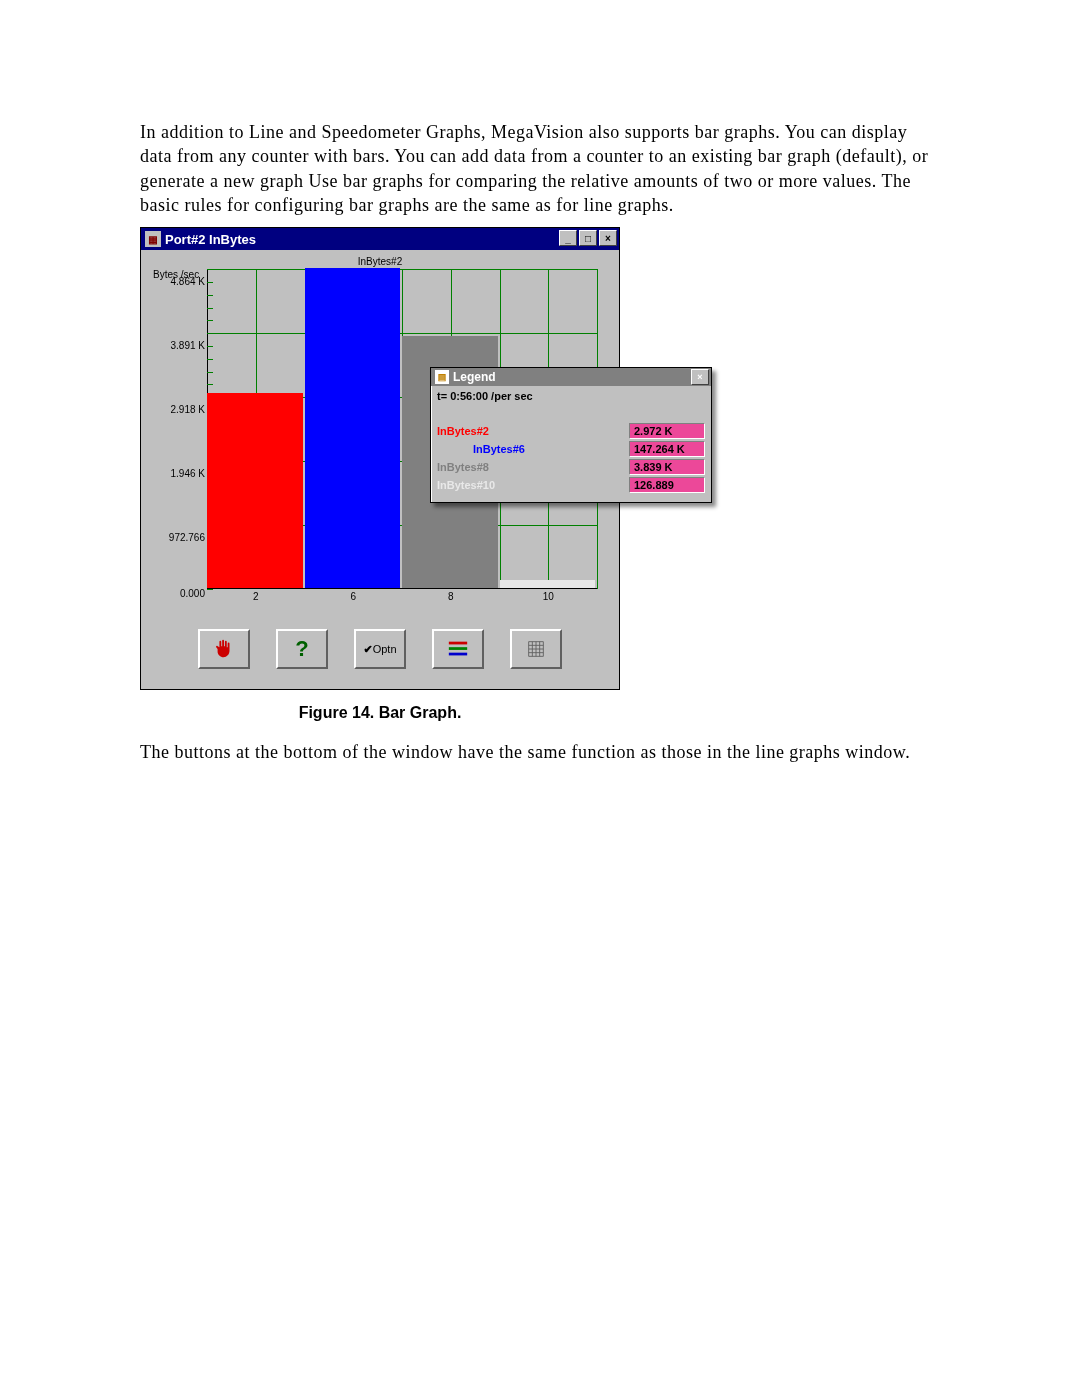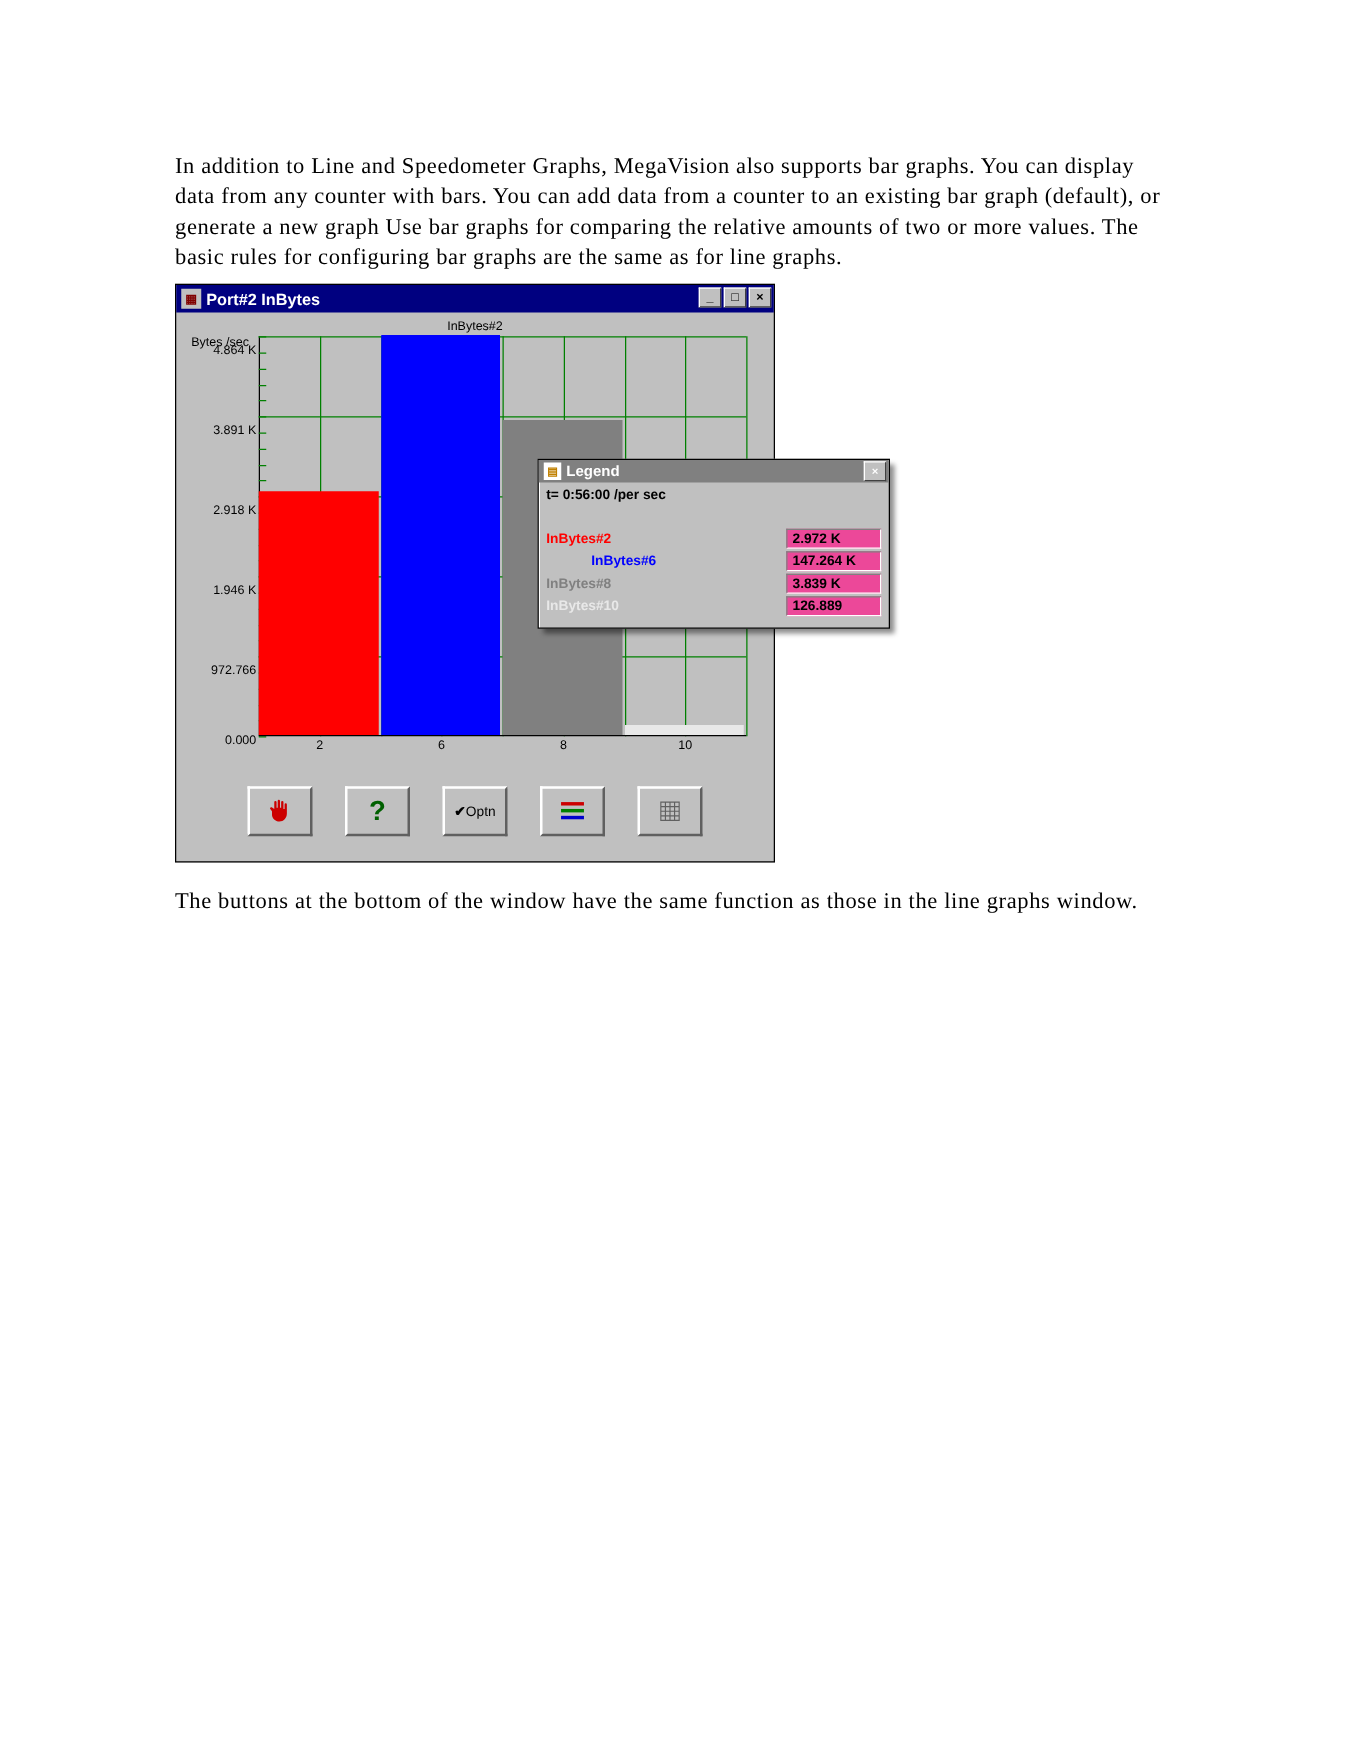--- a/index.html
+++ b/index.html
@@ -381,16 +381,17 @@
             <div class="legend-row">
               <div class="legend-name" style="color: rgb(232, 232, 232);">InBytes#10</div>
               <div class="legend-val">126.889</div>
             </div>
           </div>
       </div>
     </div>
 
   </div>
 
+  <div class="caption">Figure 14. Bar Graph.</div>
 
   <p class="para" style="margin-top:18px">The buttons at the bottom of the window have the same function as those in the line graphs window.</p>
 
 </div>
 
 </body></html>

